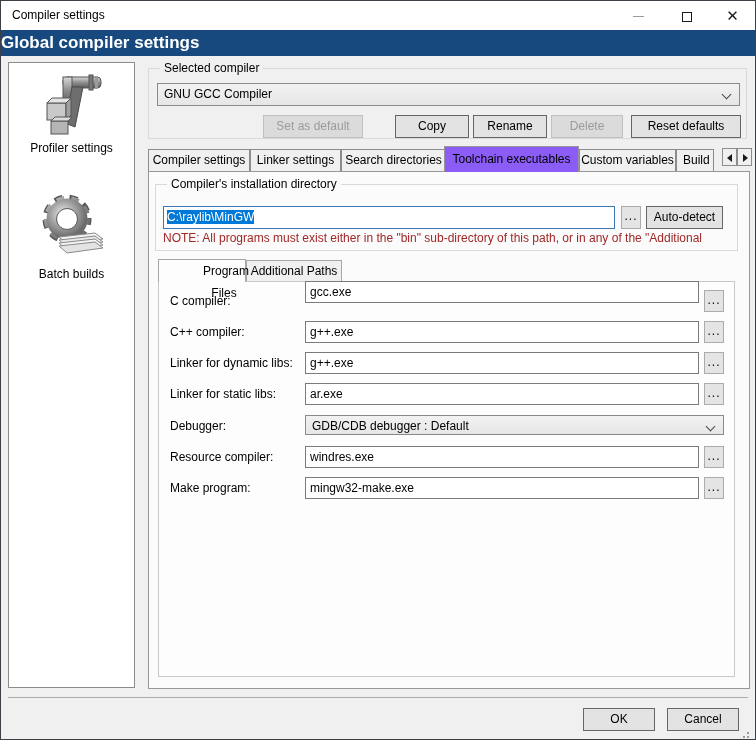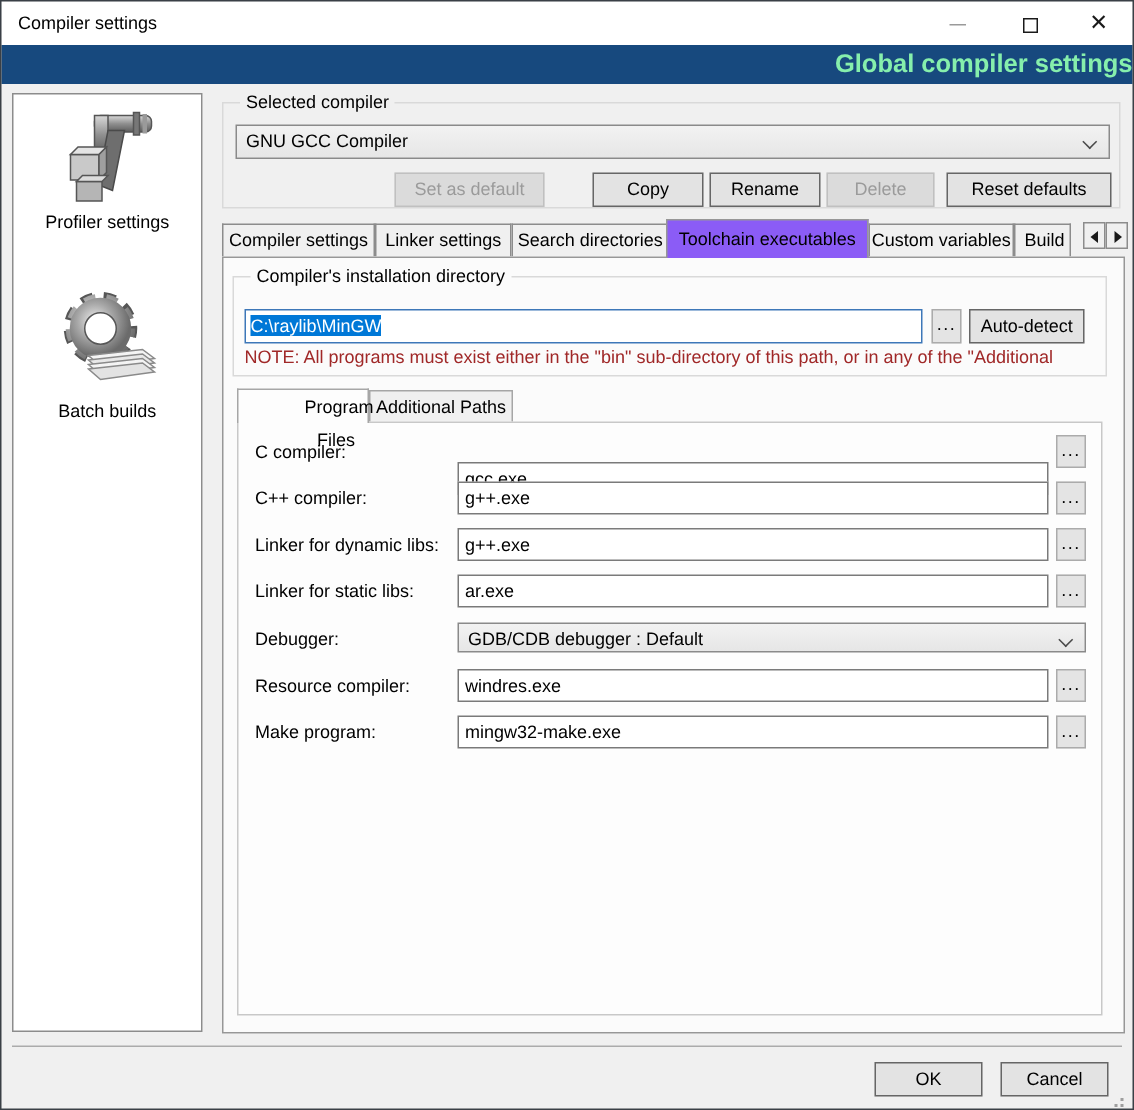--- a/index.html
+++ b/index.html
@@ -11,21 +11,21 @@
 
   
   .titlebar { position:absolute; left:1px; top:1px; right:1px; height:29px; background:#fff; }
   .title-text { position:absolute; left:11px; top:0; line-height:29px; font-size:12px; }
   .win-btn { position:absolute; top:0; width:31px; height:29px; text-align:center; line-height:29px; font-size:13px; color:#1a1a1a; }
   .win-btn.min { color:#9a9a9a; }
   .min-glyph { display:inline-block; width:11px; height:1px; background:#9a9a9a; vertical-align:middle; }
   .max-glyph { display:inline-block; width:10px; height:10px; border:1px solid #1a1a1a; vertical-align:middle; }
 
   
-  .banner { position:absolute; left:1px; top:30px; right:1px; height:26px; background:#17497E; color:#86efac; text-align:right; font-weight:bold; font-size:17px; line-height:25px; }
+  .banner { position:absolute; left:1px; top:30px; right:1px; height:26px; background:#17497E; color:#ffffff; text-align:left; font-weight:bold; font-size:17px; line-height:25px; }
 
   
   .sidebar { position:absolute; left:8px; top:62px; width:127px; height:626px; background:#fff; border:1px solid #8C8C8C; }
   .side-item { position:relative; width:100%; text-align:center; }
   .side-item.selected { background:#D5D5D5; }
   .side-icon { display:block; margin:0 auto; }
   .side-label { display:block; line-height:15px; font-size:12px; }
 
   
   .groupbox { position:absolute; border:1px solid #D9D9D9; }
@@ -168,21 +168,21 @@
 </div>
 <div class="browse-btn abs" style="left:621px; top:206px; width:20px; height:23px; line-height:19px; z-index:6;">...</div>
 <div class="btn abs" style="left:646px; top:206px; width:77px; height:23px; z-index:6;">Auto-detect</div>
 <div class="note">NOTE: All programs must exist either in the "bin" sub-directory of this path, or in any of the "Additional</div>
 
 <div class="subtab active" style="left:158px; top:259px; width:88px;padding-left:44px;">Program Files</div>
 <div class="subtab" style="left:246px; top:260px; width:96px;">Additional Paths</div>
 <div class="subtab-panel"></div>
 
 <span class="field-label" style="top:290px;">C compiler:</span>
-<input class="field-input" style="top: 281px; margin-top: 27px;" value="gcc.exe">
+<input class="field-input" style="top: 281px;" value="gcc.exe">
 <div class="browse-btn field-browse" style="top:290px; line-height:18px;">...</div>
 
 <span class="field-label" style="top:321px;">C++ compiler:</span>
 <input class="field-input" style="top: 321px;" value="g++.exe">
 <div class="browse-btn field-browse" style="top:321px; line-height:18px;">...</div>
 
 <span class="field-label" style="top:352px;">Linker for dynamic libs:</span>
 <input class="field-input" style="top: 352px;" value="g++.exe">
 <div class="browse-btn field-browse" style="top:352px; line-height:18px;">...</div>
 

